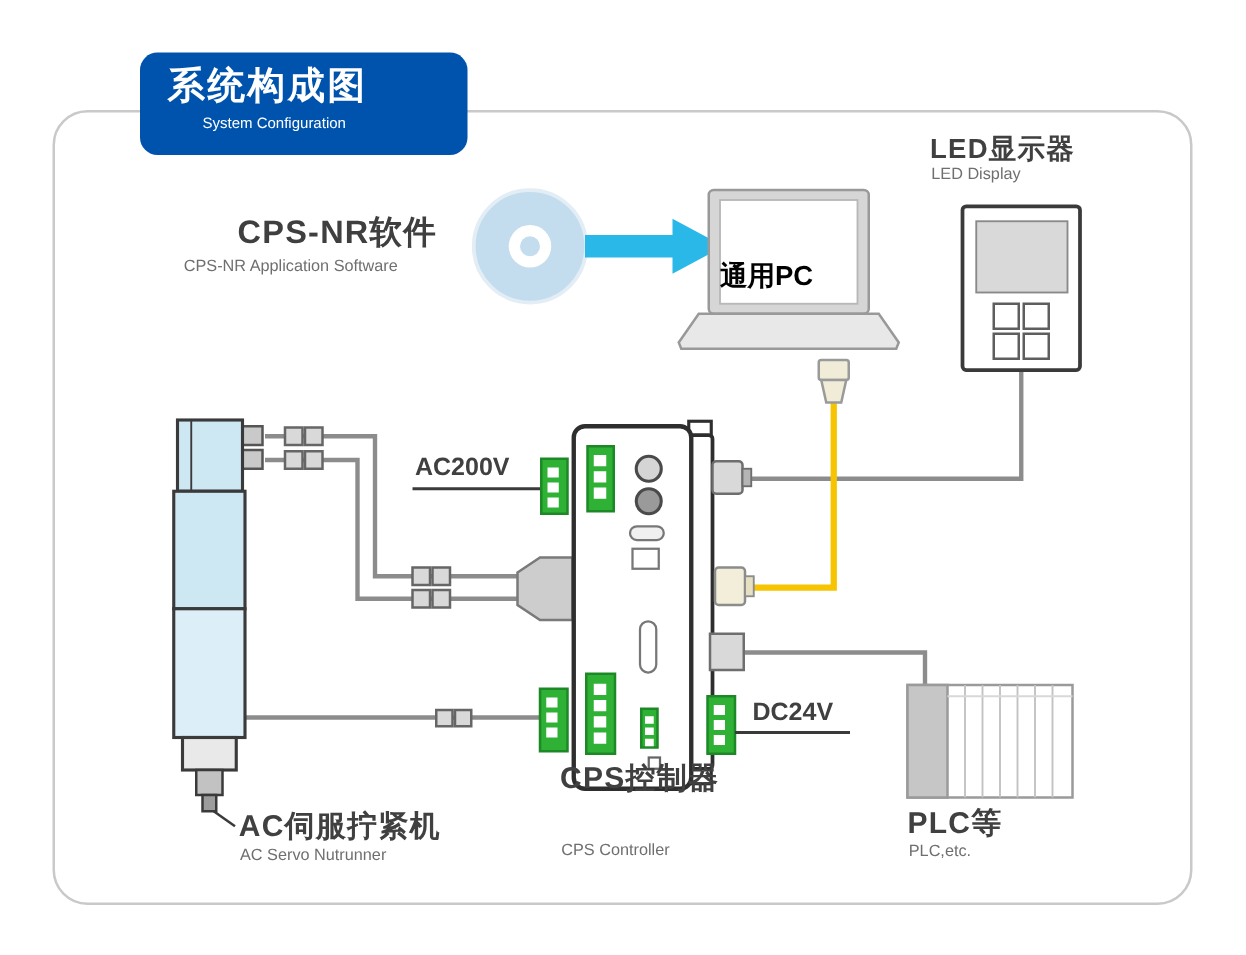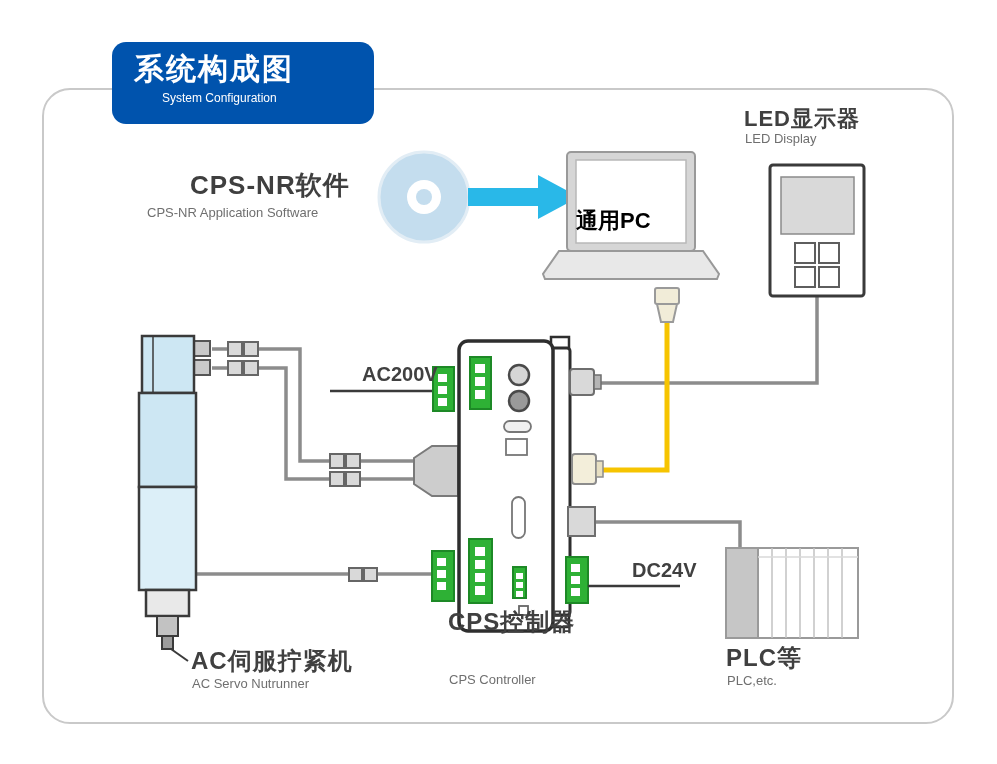--- a/index.html
+++ b/index.html
@@ -11,21 +11,21 @@
   .badge{position:absolute;left:112px;top:42px;width:262px;height:82px;
          background:#0053ad;border-radius:14px;color:#fff;box-sizing:border-box;
          padding:10px 0 0 22px;}
   .badge .zh{font-size:30px;font-weight:bold;letter-spacing:2px;line-height:34px;}
   .badge .en{font-size:12px;line-height:24px;margin-left:28px;}
   .lbl{position:absolute;white-space:nowrap;color:#404040;}
   .zh-lg{font-size:24px;font-weight:bold;letter-spacing:1px;}
   .zh-md{font-size:22px;font-weight:bold;letter-spacing:1px;}
   .zh-xl{font-size:26px;font-weight:bold;letter-spacing:1px;color:#3f3f3f;margin-left:44px;}
   .en-sm{font-size:13px;color:#6f6f6f;font-weight:normal;letter-spacing:0;}
-  .pwr{font-size:20px;font-weight:bold;margin-left:30px;}
+  .pwr{font-size:20px;font-weight:bold;}
   .pc-label{position:absolute;left:576px;top:186px;width:110px;text-align:left;
             font-size:22px;font-weight:bold;color:#000000;margin-top:20px;}
 </style>
 </head>
 <body>
 
 <div class="canvas">
 
   <div class="frame"></div>
 

